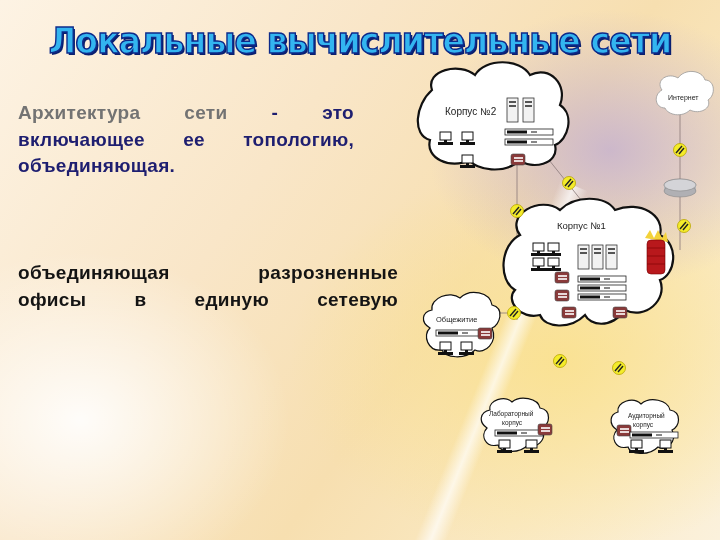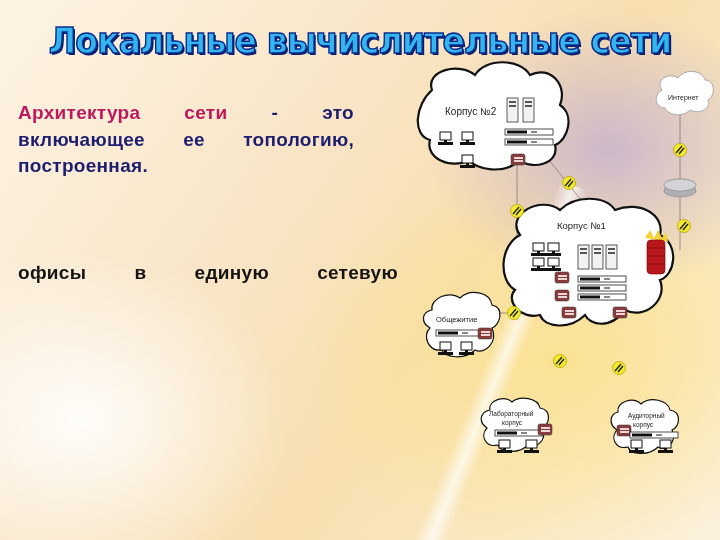--- a/index.html
+++ b/index.html
@@ -27,38 +27,39 @@
       text-shadow: 2px 2px 0 #0a1f6e;
     }
     .para {
       position: absolute; font-family: "Liberation Sans", sans-serif; font-weight: bold;
       font-size: 19px; line-height: 26.5px; text-align: justify; letter-spacing: 0.3px;
     }
     .para .line { display: block; text-align-last: justify; white-space: nowrap; }
     .para .line.last { text-align-last: left; }
     .p1 { left: 18px; top: 100px; width: 336px; color: #1e1e70; }
     .p2 { left: 18px; top: 260px; width: 380px; color: #141414; }
-    .hl { color: #be185d; }
+    .hl { color: #737373; }
     .diagram { position: absolute; left: 400px; top: 55px; width: 320px; height: 420px; }
     .lbl { font-family: "Liberation Sans", sans-serif; fill: #222; }
   </style>
 </head>
 <body>
 
 <div class="streak"></div>
 
 <div class="title">Локальные вычислительные сети</div>
 
 <div class="para p1">
   <span class="line"><span class="hl">Архитектура сети</span> <span>- это</span></span>
   <span class="line">включающее ее топологию,</span>
-  <span class="line last">построенная.</span>
+  <span class="line last">объединяющая.</span>
 </div>
 
 <div class="para p2">
+  <span class="line">объединяющая разрозненные</span>
   <span class="line">офисы в единую сетевую</span>
 </div>
 
 <svg class="diagram" viewBox="400 55 320 420" xmlns="http://www.w3.org/2000/svg">
   <defs>
     <g id="pc">
       <rect x="0" y="0" width="11" height="8" fill="#fff" stroke="#111" stroke-width="1"></rect>
       <rect x="4" y="8" width="3" height="2" fill="#111"></rect>
       <rect x="-2" y="10" width="15" height="3" fill="#111"></rect>
     </g>

